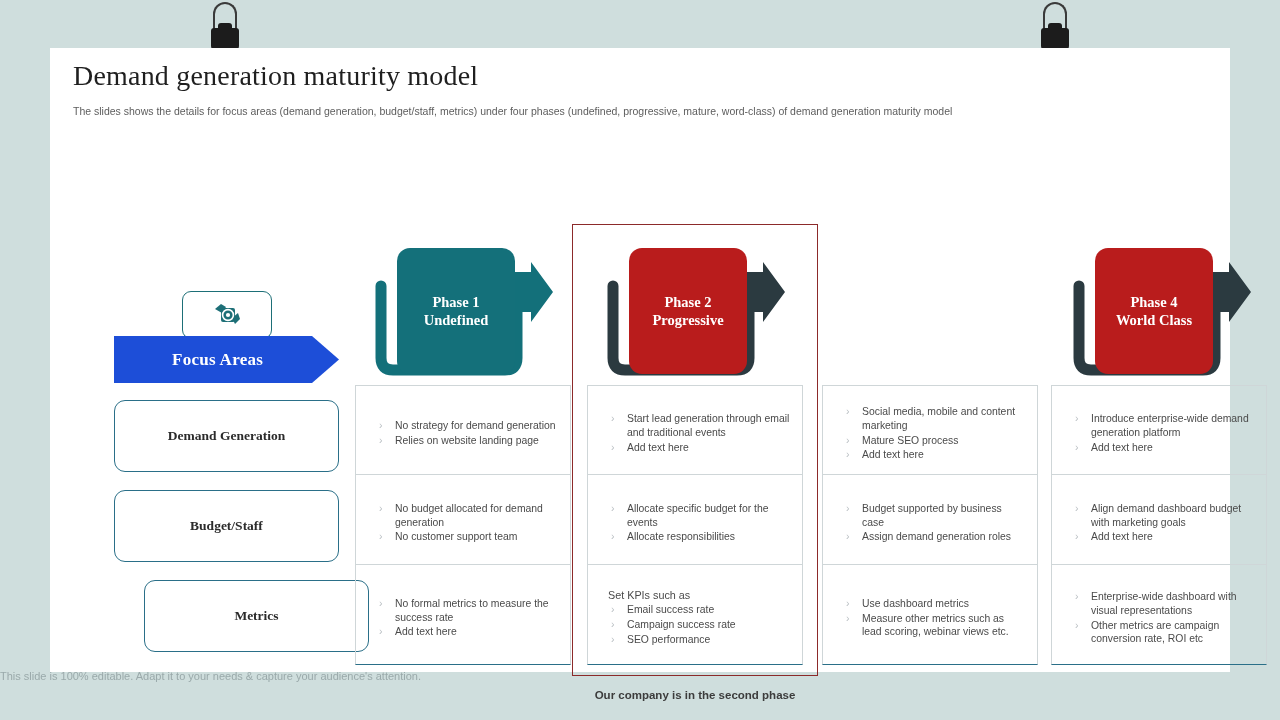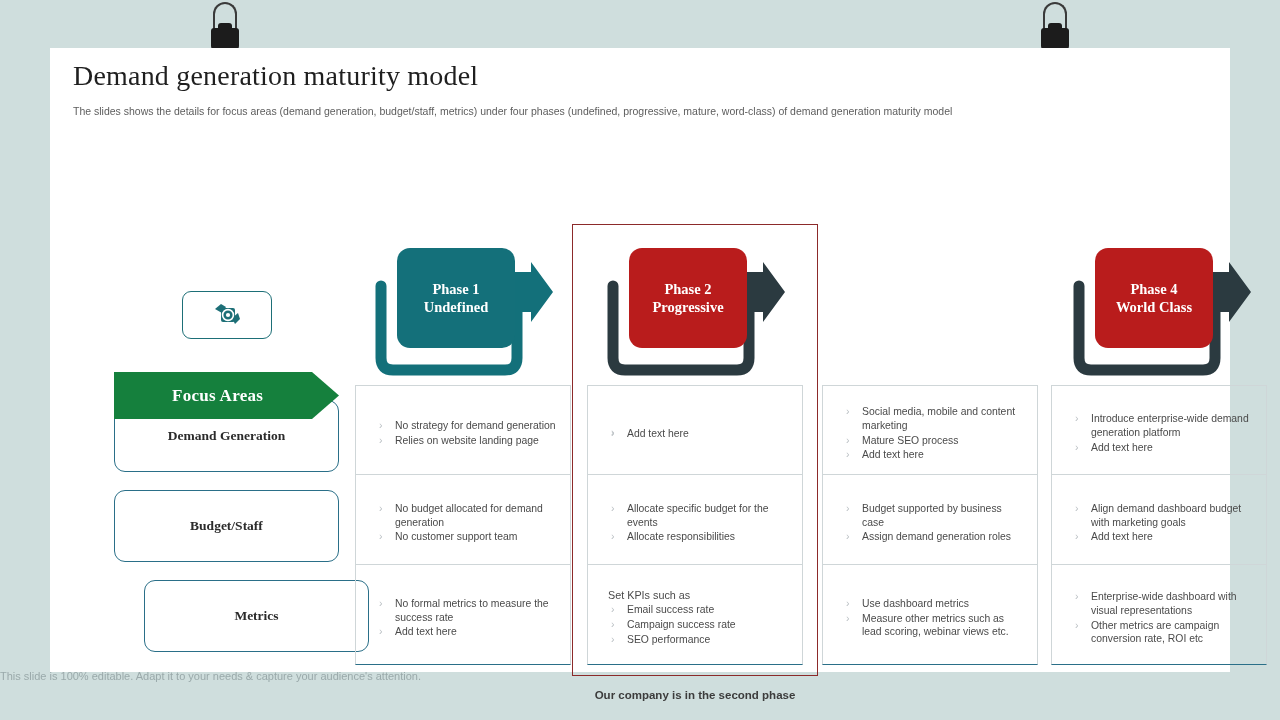--- a/index.html
+++ b/index.html
@@ -46,25 +46,24 @@
 
   
   .focus-icon-box{
     position:absolute;left:132px;top:243px;width:90px;height:48px;
     border:1.4px solid #1d6f77;border-radius:9px;background:#fff;
     box-sizing:border-box;
   }
   .focus-icon-box svg{position:absolute;left:50%;top:50%;transform:translate(-50%,-50%);}
   .focus-banner{
     position:absolute;left:64px;top:288px;width:225px;height:47px;
-    background:#15803d;
+    background:#1d4ed8;
     clip-path:polygon(0 0, 88% 0, 100% 50%, 88% 100%, 0 100%);
     display:flex;align-items:center;justify-content:flex-start;
     z-index:3;
-    margin-top:36px;
   }
   .focus-banner span{
     font-family:"Liberation Serif", serif;font-weight:bold;
     font-size:17px;color:#ffffff;margin-left:58px;letter-spacing:.3px;
   }
   .focus-row{
     position:absolute;left:64px;width:225px;height:72px;
     border:1.2px solid #2a6f88;border-radius:11px;background:#fff;
     box-sizing:border-box;display:flex;align-items:center;justify-content:center;
   }
@@ -77,21 +76,21 @@
   #focus-row-2{top:532px;margin-left:30px;}
 
   
   .phase{position:absolute;top:178px;width:230px;height:150px;}
   #phase-0{left:305px;}
   #phase-1{left:537px;}
   #phase-2{left:772px;}
   #phase-3{left:1003px;}
   .phase .u-arrow{position:absolute;left:0;top:0;}
   .phase .chip{
-    position:absolute;top:22px;left:42px;width:118px;height:100px;
+    position:absolute;top:22px;left:42px;width:118px;height:126px;
     border-radius:13px;display:flex;align-items:center;justify-content:center;
     text-align:center;box-sizing:border-box;z-index:2;
   }
   .phase .chip b{
     font-family:"Liberation Serif", serif;font-weight:bold;
     font-size:14.5px;color:#ffffff;line-height:1.25;display:block;
   }
   .chip.teal{background:#14707a;}
   .chip.dark{background:#b91c1c;}
 
@@ -228,21 +227,21 @@
       <div class="cell c2">
         <ul class="bullets">
           <li><span class="chev">›</span><span>No formal metrics to measure the success rate</span></li>
           <li><span class="chev">›</span><span>Add text here</span></li>
         </ul>
       </div>
     </div>
   <div class="col" id="col-1">
       <div class="cell c0">
         <ul class="bullets">
-          <li><span class="chev">›</span></li>
+          <li><span class="chev">›</span><span>Start lead generation through email and traditional events</span></li>
           <li><span class="chev">›</span><span>Add text here</span></li>
         </ul>
       </div>
       <div class="cell c1">
         <ul class="bullets">
           <li><span class="chev">›</span><span>Allocate specific budget for the events</span></li>
           <li><span class="chev">›</span><span>Allocate responsibilities</span></li>
         </ul>
       </div>
       <div class="cell c2">

